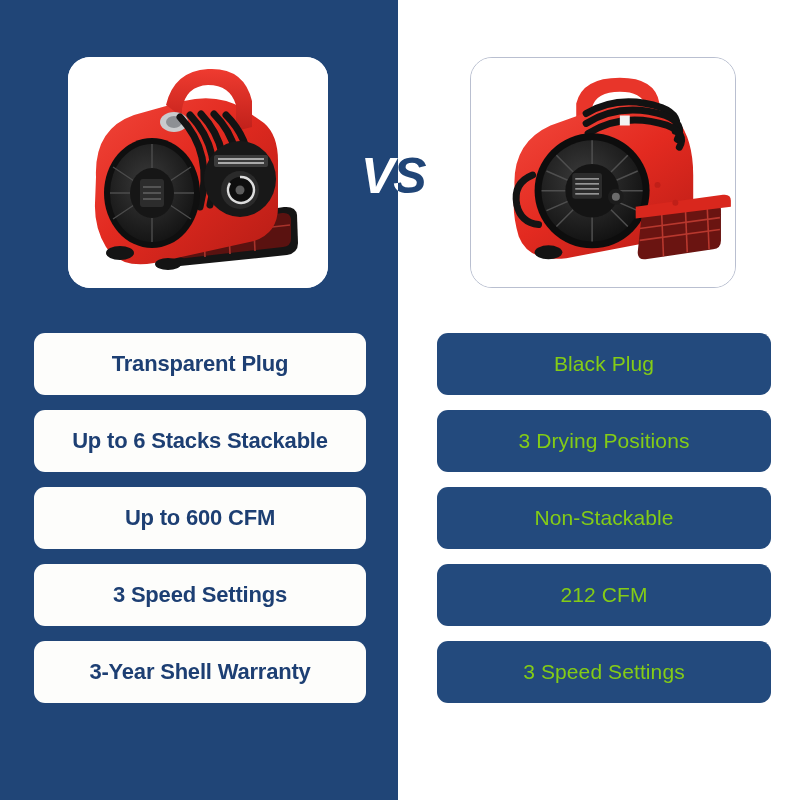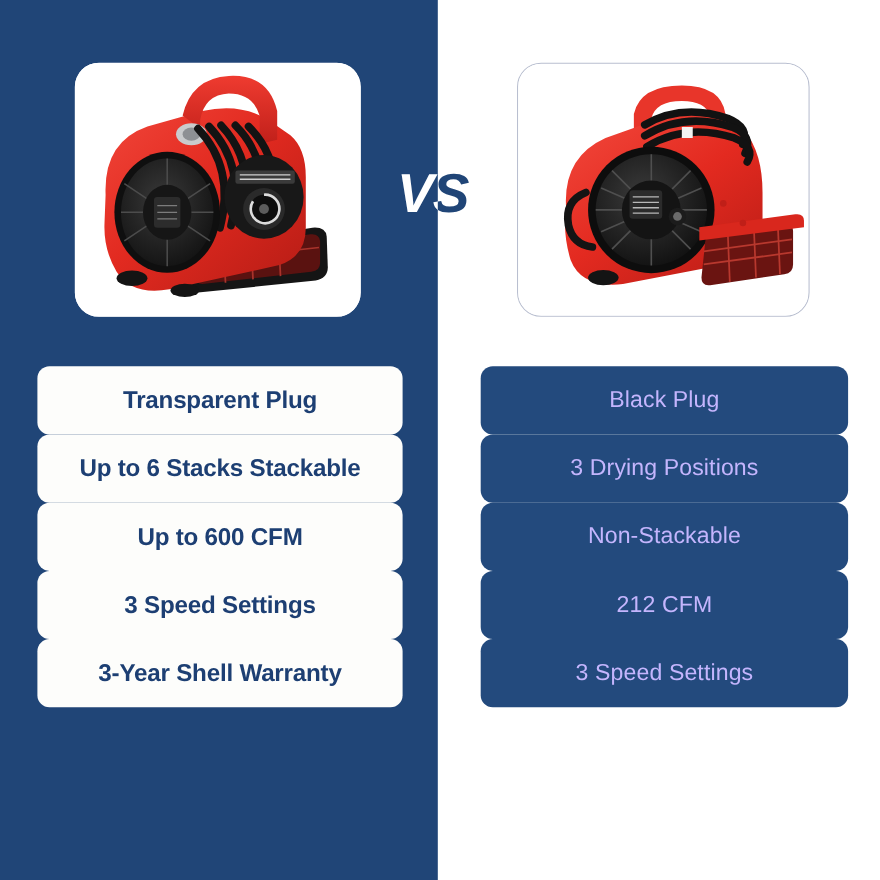--- a/index.html
+++ b/index.html
@@ -94,20 +94,21 @@
     color: #204577;
     clip-path: inset(0 0 0 43px);
   }
 
   
   .pill-col {
     position: absolute;
     top: 333px;
     display: flex;
     flex-direction: column;
+    gap: 15px;
   }
   .pill-col.left-col {
     left: 34px;
     width: 332px;
   }
   .pill-col.right-col {
     left: 437px;
     width: 334px;
   }
 
@@ -124,21 +125,21 @@
   }
   .pill.white {
     background: #fdfdfb;
     color: #1d3f73;
     font-weight: bold;
     font-size: 22px;
     letter-spacing: -0.2px;
   }
   .pill.blue {
     background: #234a7d;
-    color: #c4b5fd;
+    color: #84cc16;
     font-weight: normal;
     font-size: 21px;
     letter-spacing: 0.1px;
   }
 </style>
 </head>
 <body>
 
 <div id="stage">
 

